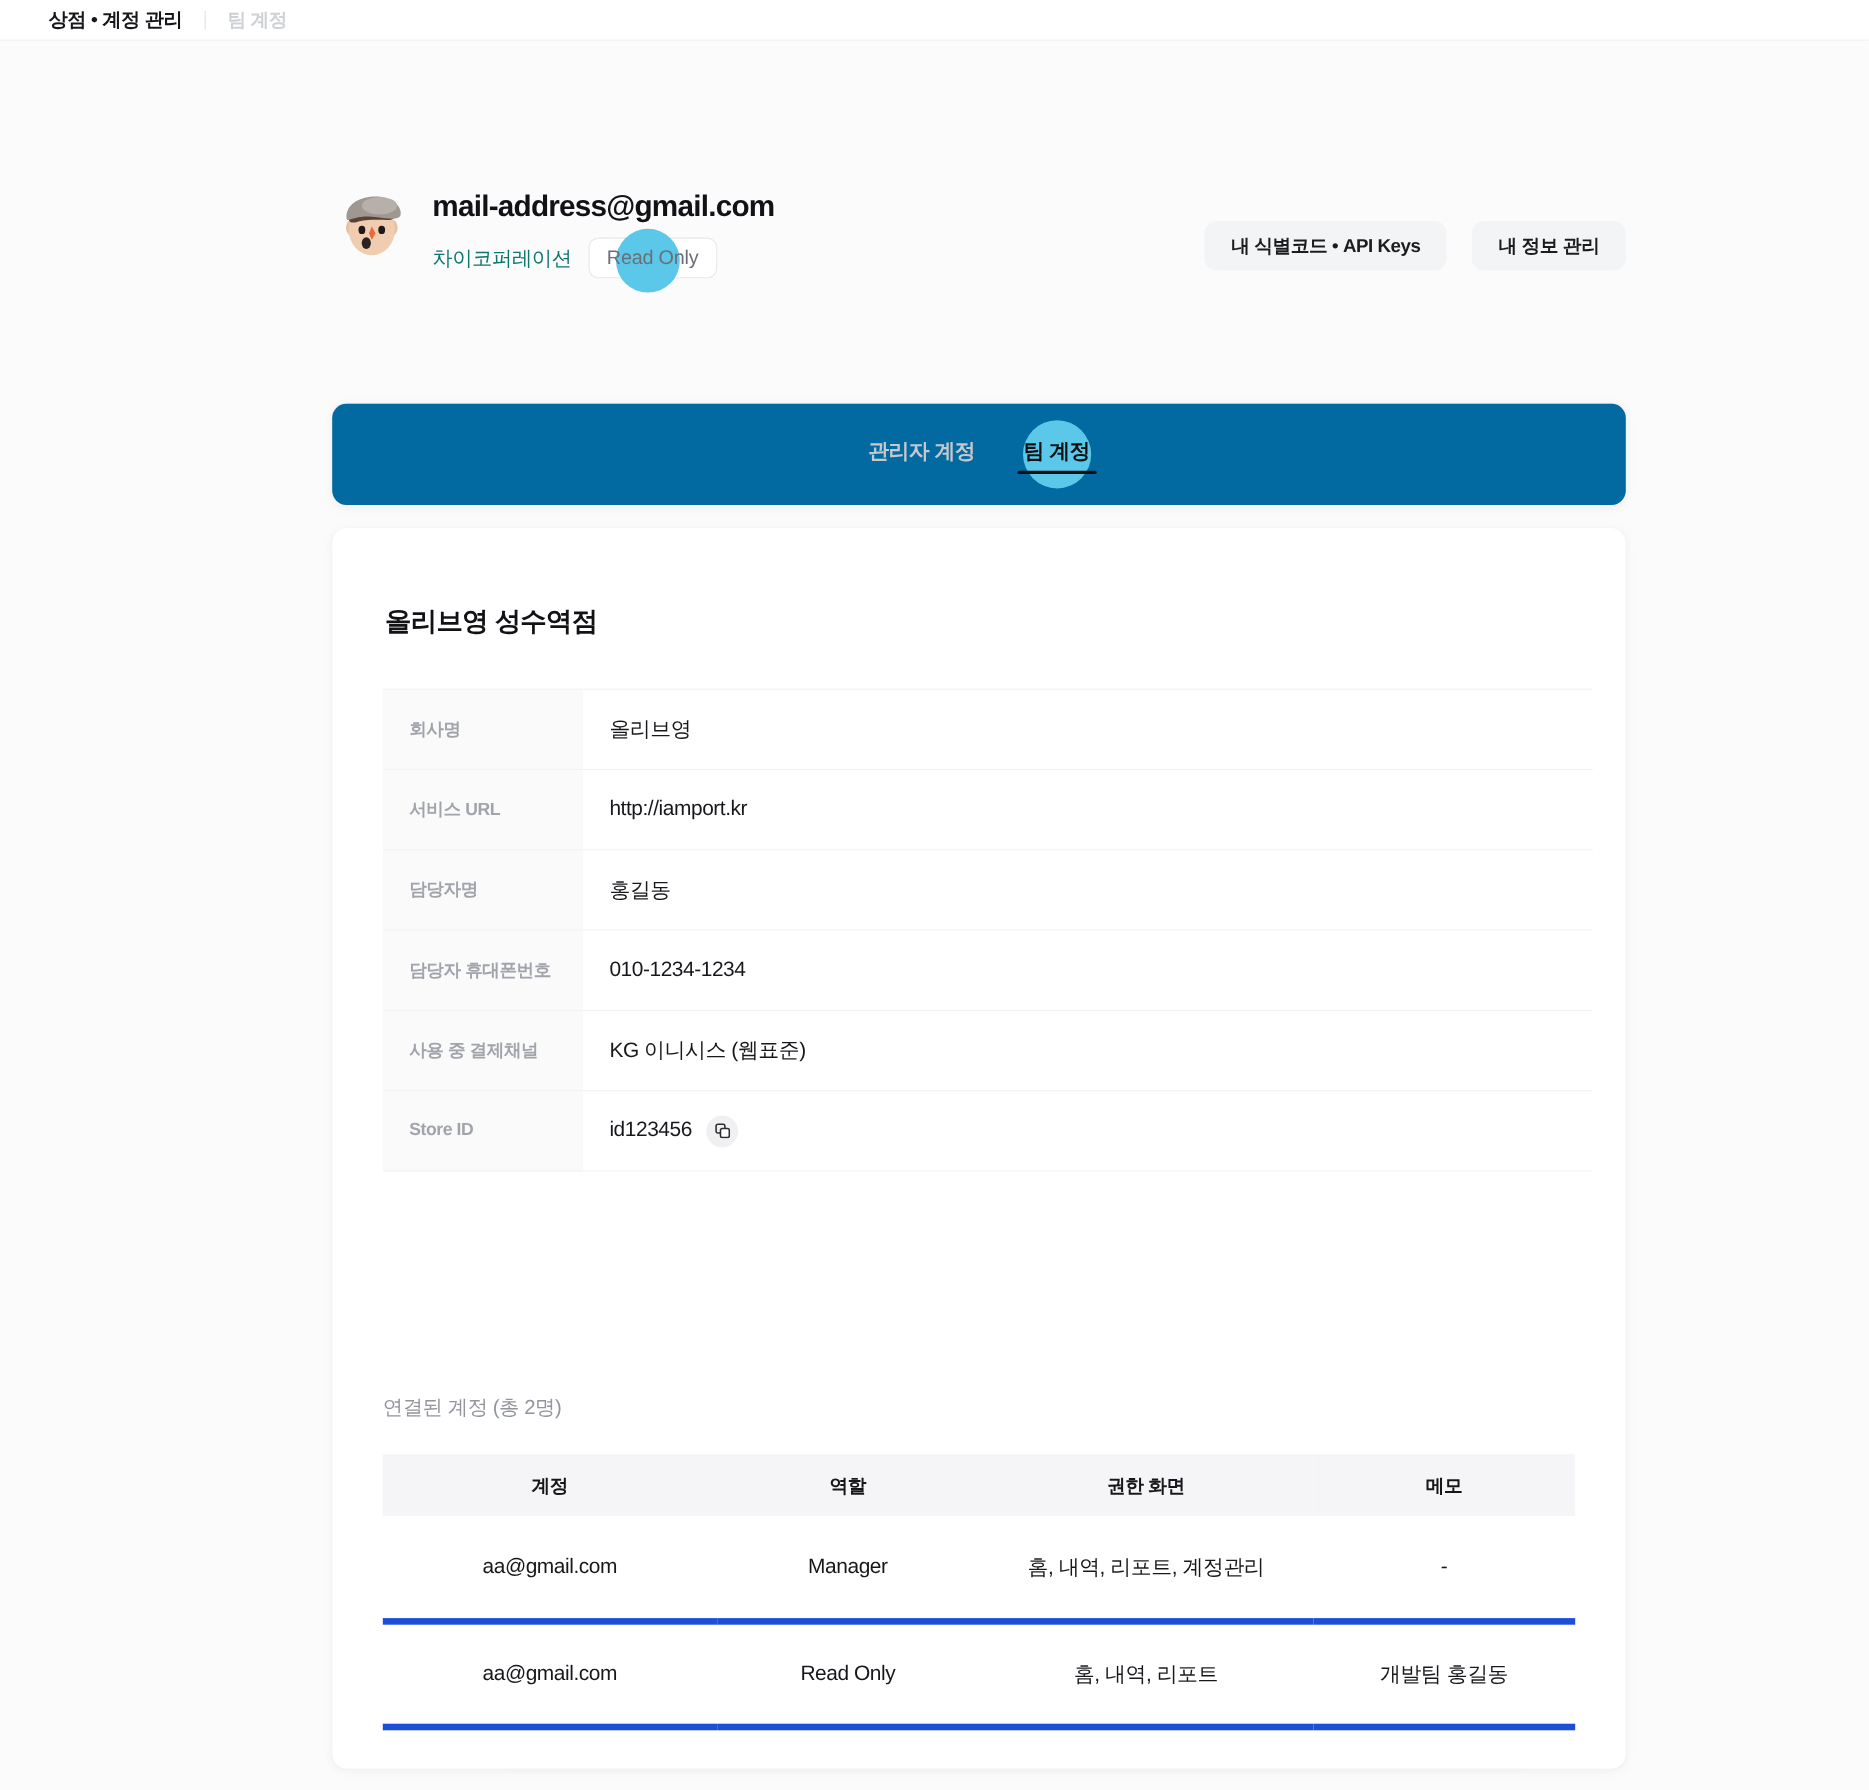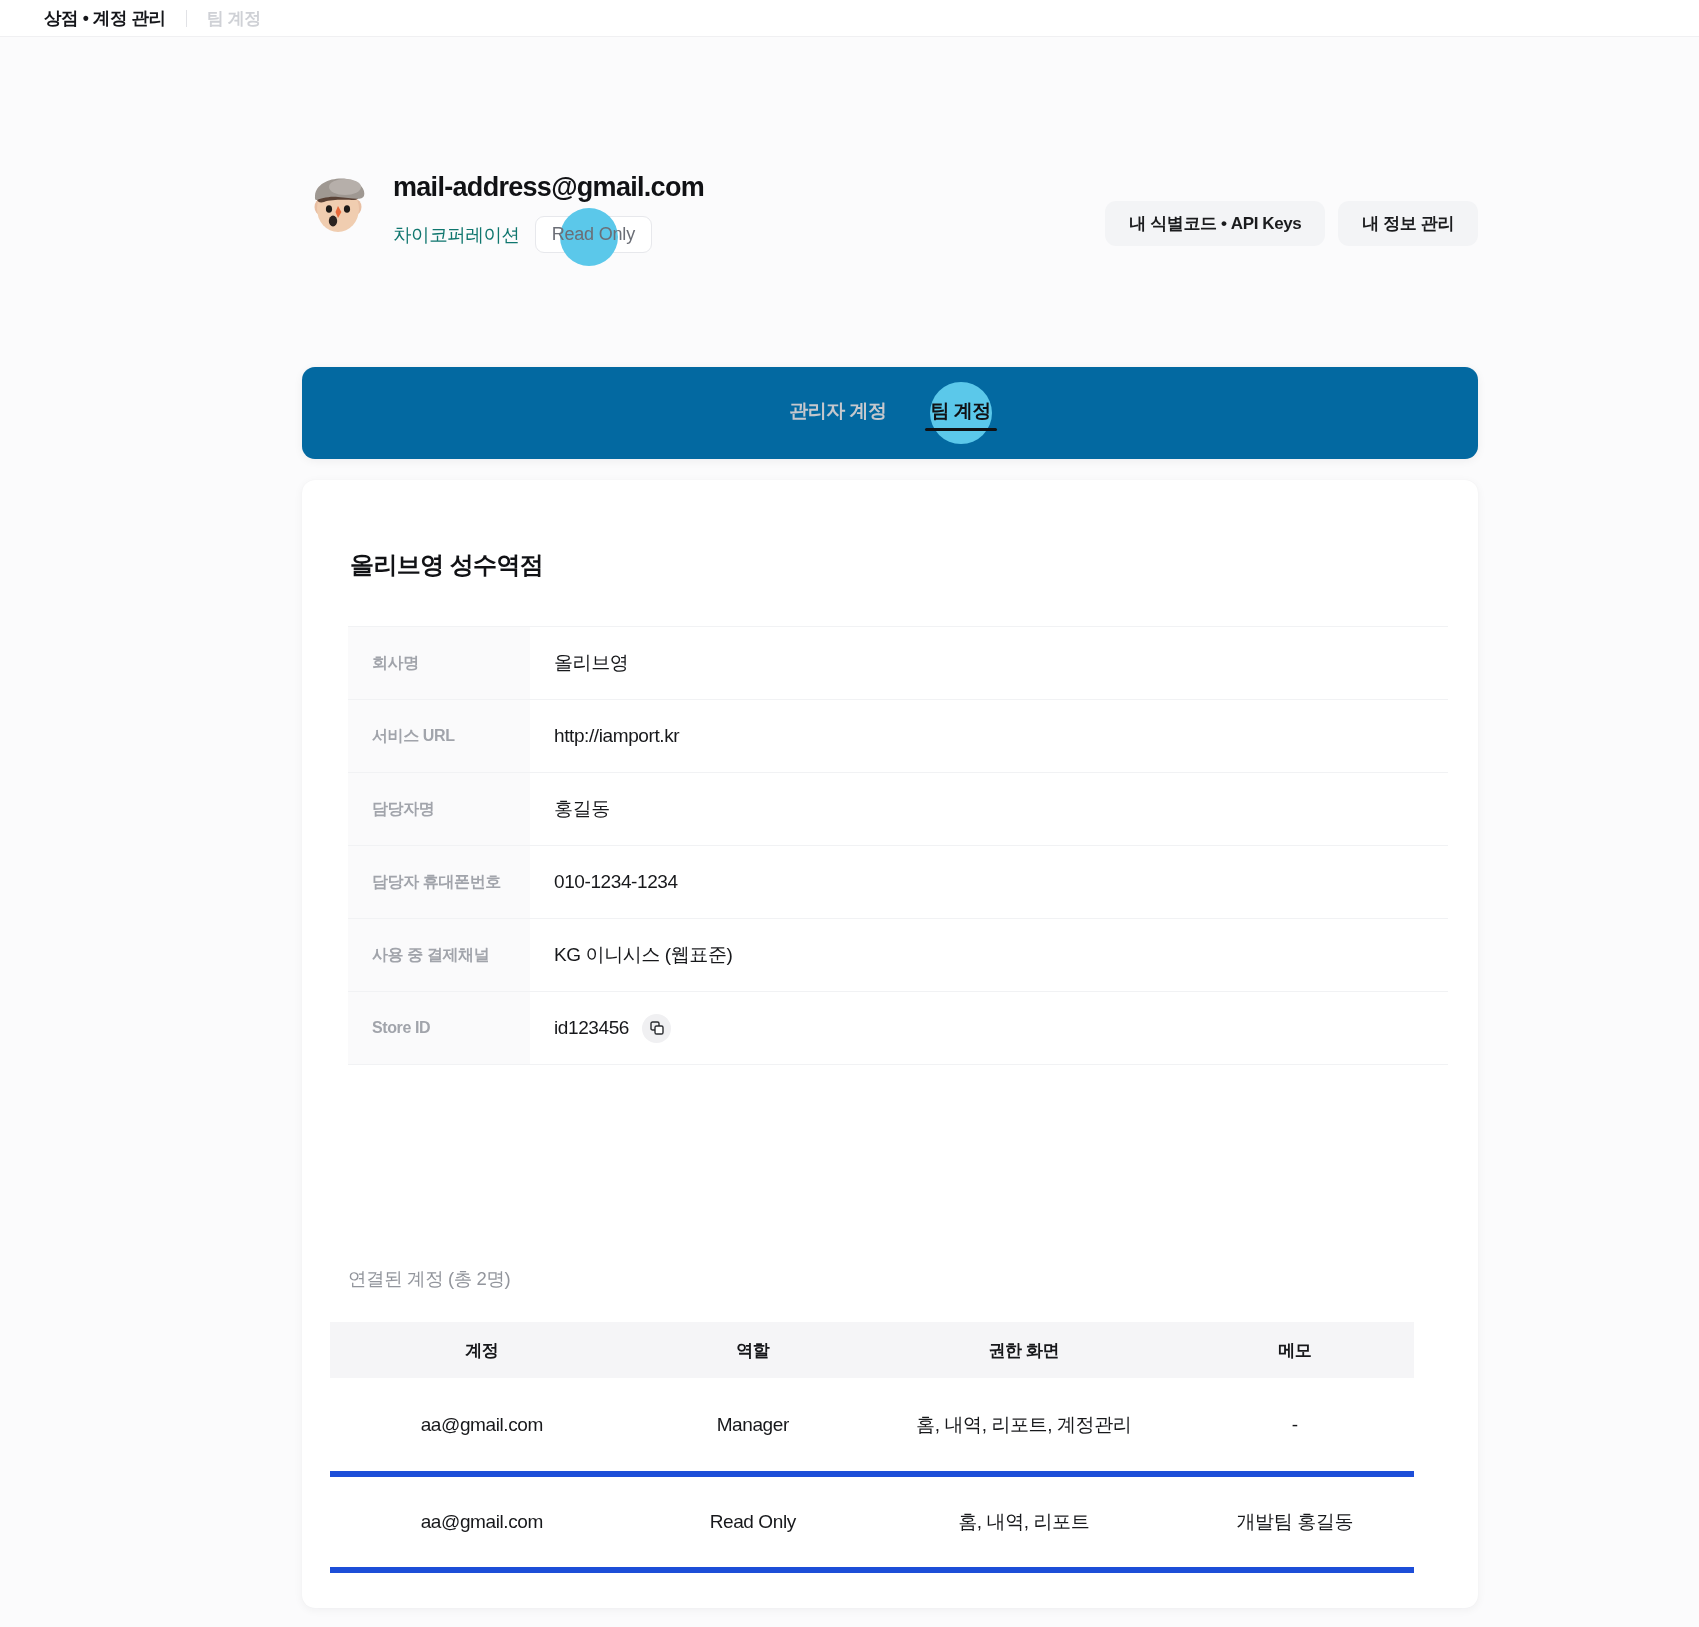--- a/index.html
+++ b/index.html
@@ -119,21 +119,21 @@
     border-radius: 50%;
     background: #5bc8ea;
     z-index: 1;
     pointer-events: none;
   }
   .dot-badge {
     width: 58px; height: 58px;
     left: 24px; top: -9px;
   }
 
-  .profile-actions { display: flex; gap: 13px; padding-top: 36px; }
+  .profile-actions { display: flex; gap: 23px; padding-top: 36px; }
   .pill-btn {
     background: #f3f4f6;
     border: none;
     border-radius: 11px;
     height: 45px;
     padding: 0 24px;
     font-family: inherit;
     font-size: 17px;
     font-weight: 700;
     letter-spacing: -0.4px;
@@ -262,21 +262,21 @@
     left: 46px;
     top: 786px;
     font-size: 18.5px;
     letter-spacing: -0.4px;
     color: #92959c;
     white-space: nowrap;
   }
 
   .accounts-table {
     position: absolute;
-    left: 28px;
+    left: 46px;
     top: 842px;
     width: 1084px;
     border-collapse: collapse;
     table-layout: fixed;
   }
   .accounts-table thead tr { background: #f5f5f7; }
   .accounts-table thead th {
     height: 56px;
     font-size: 17px;
     font-weight: 700;

